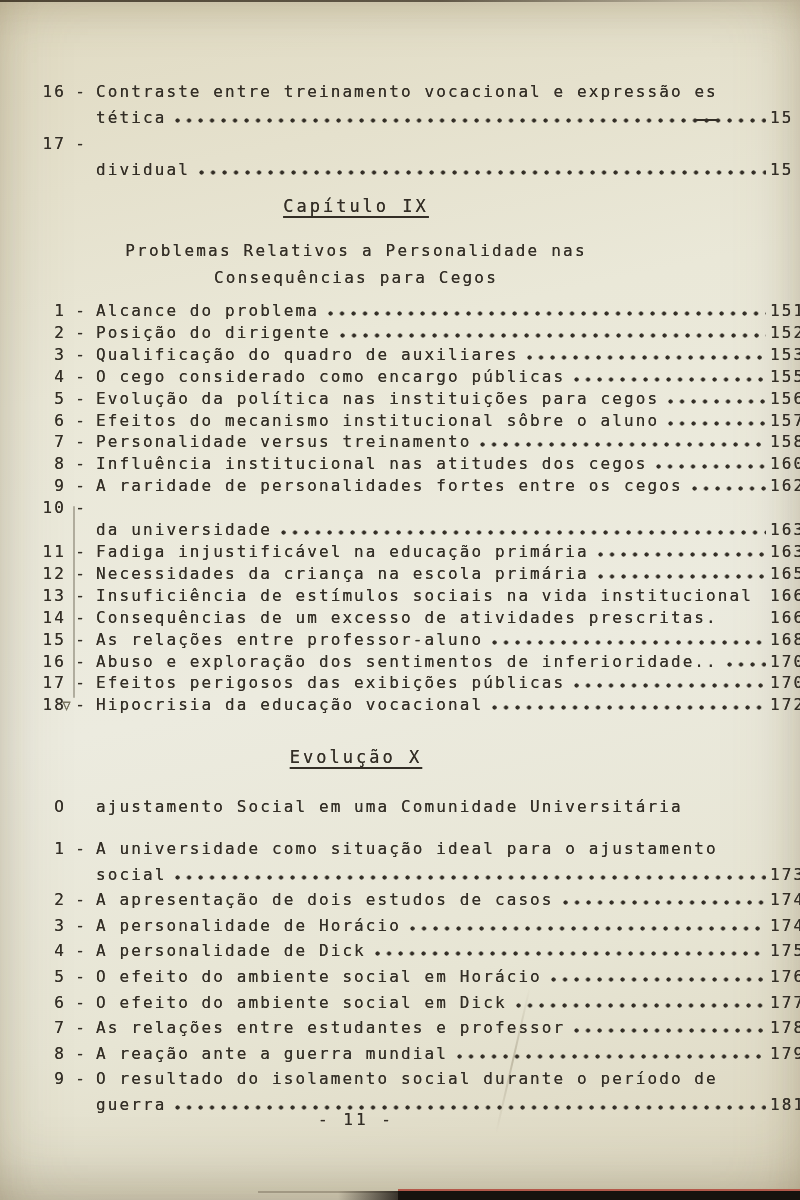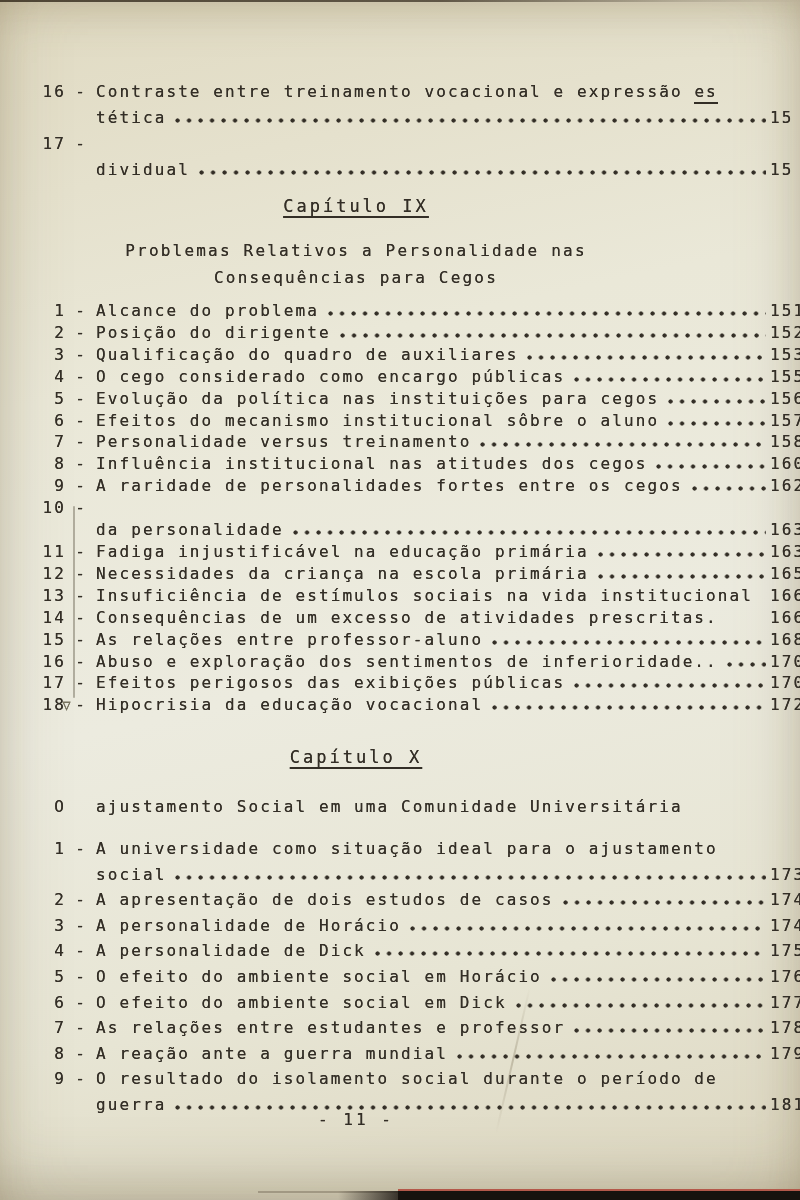--- a/index.html
+++ b/index.html
@@ -54,21 +54,21 @@
     font-size:15px;color:#7b7560;line-height:1;
     transform:scaleX(.9);
   }
 
   
   .list{ position:absolute;left:42px;width:770px; }
   .row{ position:relative;display:flex;align-items:baseline;white-space:pre; }
   .num{ flex:none;width:24px;text-align:right; }
   .sep{ flex:none;width:30px;text-align:center; }
   .txt{ flex:none; }
-  .u-suffix{ border-bottom:2px solid #332e26;padding-bottom:1px; }
+  .u-suffix{ border-bottom:2px solid #332e26;padding-bottom:18px; }
   .leader{
     flex:1 1 auto;min-width:0;height:5px;margin:0 46px 2px 9px;
     background-image:radial-gradient(circle at 2.5px 2.5px,#332e26 1.8px,rgba(0,0,0,0) 2.4px);
     background-size:11.5px 5px;background-repeat:repeat-x;background-position:left bottom;
   }
   .leader.off{ background:none; }
   .pg{ position:absolute;left:728px;top:0; }
 
   .prev-list{ top:79px;font-size:16px;line-height:26px;letter-spacing:2.1px; }
   .ch9-list{ top:300px;font-size:16px;line-height:21.9px;letter-spacing:2.1px; }
@@ -111,36 +111,36 @@
       <div class="row"><span class="num">1</span><span class="sep">-</span><span class="txt">Alcance do problema</span><span class="leader"></span><span class="pg">151</span></div>
       <div class="row"><span class="num">2</span><span class="sep">-</span><span class="txt">Posição do dirigente</span><span class="leader"></span><span class="pg">152</span></div>
       <div class="row"><span class="num">3</span><span class="sep">-</span><span class="txt">Qualificação do quadro de auxiliares</span><span class="leader"></span><span class="pg">153</span></div>
       <div class="row"><span class="num">4</span><span class="sep">-</span><span class="txt">O cego considerado como encargo públicas</span><span class="leader"></span><span class="pg">155</span></div>
       <div class="row"><span class="num">5</span><span class="sep">-</span><span class="txt">Evolução da política nas instituições para cegos</span><span class="leader"></span><span class="pg">156</span></div>
       <div class="row"><span class="num">6</span><span class="sep">-</span><span class="txt">Efeitos do mecanismo institucional sôbre o aluno</span><span class="leader"></span><span class="pg">157</span></div>
       <div class="row"><span class="num">7</span><span class="sep">-</span><span class="txt">Personalidade versus treinamento</span><span class="leader"></span><span class="pg">158</span></div>
       <div class="row"><span class="num">8</span><span class="sep">-</span><span class="txt">Influência institucional nas atitudes dos cegos</span><span class="leader"></span><span class="pg">160</span></div>
       <div class="row"><span class="num">9</span><span class="sep">-</span><span class="txt">A raridade de personalidades fortes entre os cegos</span><span class="leader"></span><span class="pg">162</span></div>
       <div class="row"><span class="num">10</span><span class="sep">-</span></div>
-      <div class="row"><span class="num"></span><span class="sep"></span><span class="txt">da personalidade</span><span class="leader"></span><span class="pg">163</span></div>
+      <div class="row"><span class="num"></span><span class="sep"></span><span class="txt">da universidade</span><span class="leader"></span><span class="pg">163</span></div>
       <div class="row"><span class="num">11</span><span class="sep">-</span><span class="txt">Fadiga injustificável na educação primária</span><span class="leader"></span><span class="pg">163</span></div>
       <div class="row"><span class="num">12</span><span class="sep">-</span><span class="txt">Necessidades da criança na escola primária</span><span class="leader"></span><span class="pg">165</span></div>
       <div class="row"><span class="num">13</span><span class="sep">-</span><span class="txt">Insuficiência de estímulos sociais na vida institucional</span><span class="leader off"></span><span class="pg">166</span></div>
       <div class="row"><span class="num">14</span><span class="sep">-</span><span class="txt">Consequências de um excesso de atividades prescritas.</span><span class="leader off"></span><span class="pg">166</span></div>
       <div class="row"><span class="num">15</span><span class="sep">-</span><span class="txt">As relações entre professor-aluno</span><span class="leader"></span><span class="pg">168</span></div>
       <div class="row"><span class="num">16</span><span class="sep">-</span><span class="txt">Abuso e exploração dos sentimentos de inferioridade..</span><span class="leader"></span><span class="pg">170</span></div>
       <div class="row"><span class="num">17</span><span class="sep">-</span><span class="txt">Efeitos perigosos das exibições públicas</span><span class="leader"></span><span class="pg">170</span></div>
       <div class="row"><span class="num">18</span><span class="sep">-</span><span class="txt">Hipocrisia da educação vocacional</span><span class="leader"></span><span class="pg">172</span></div>
     </div>
 
   <div class="pencil-line"></div>
   <div class="pencil-arrow">▽</div>
 
   <div class="center-wrap ch10-title">
-    <span class="chapter-title">Capítulo X</span>
+    <span class="chapter-title">Evolução X</span>
   </div>
   <div class="list ch10-intro">
     <div class="row">
       <span class="num">O</span>
       <span class="sep"></span>
       <span class="txt">ajustamento Social em uma Comunidade Universitária</span>
     </div>
   </div>
   <div class="list ch10-list" id="ch10-list">
       <div class="row"><span class="num">1</span><span class="sep">-</span><span class="txt">A universidade como situação ideal para o ajustamento</span></div>

